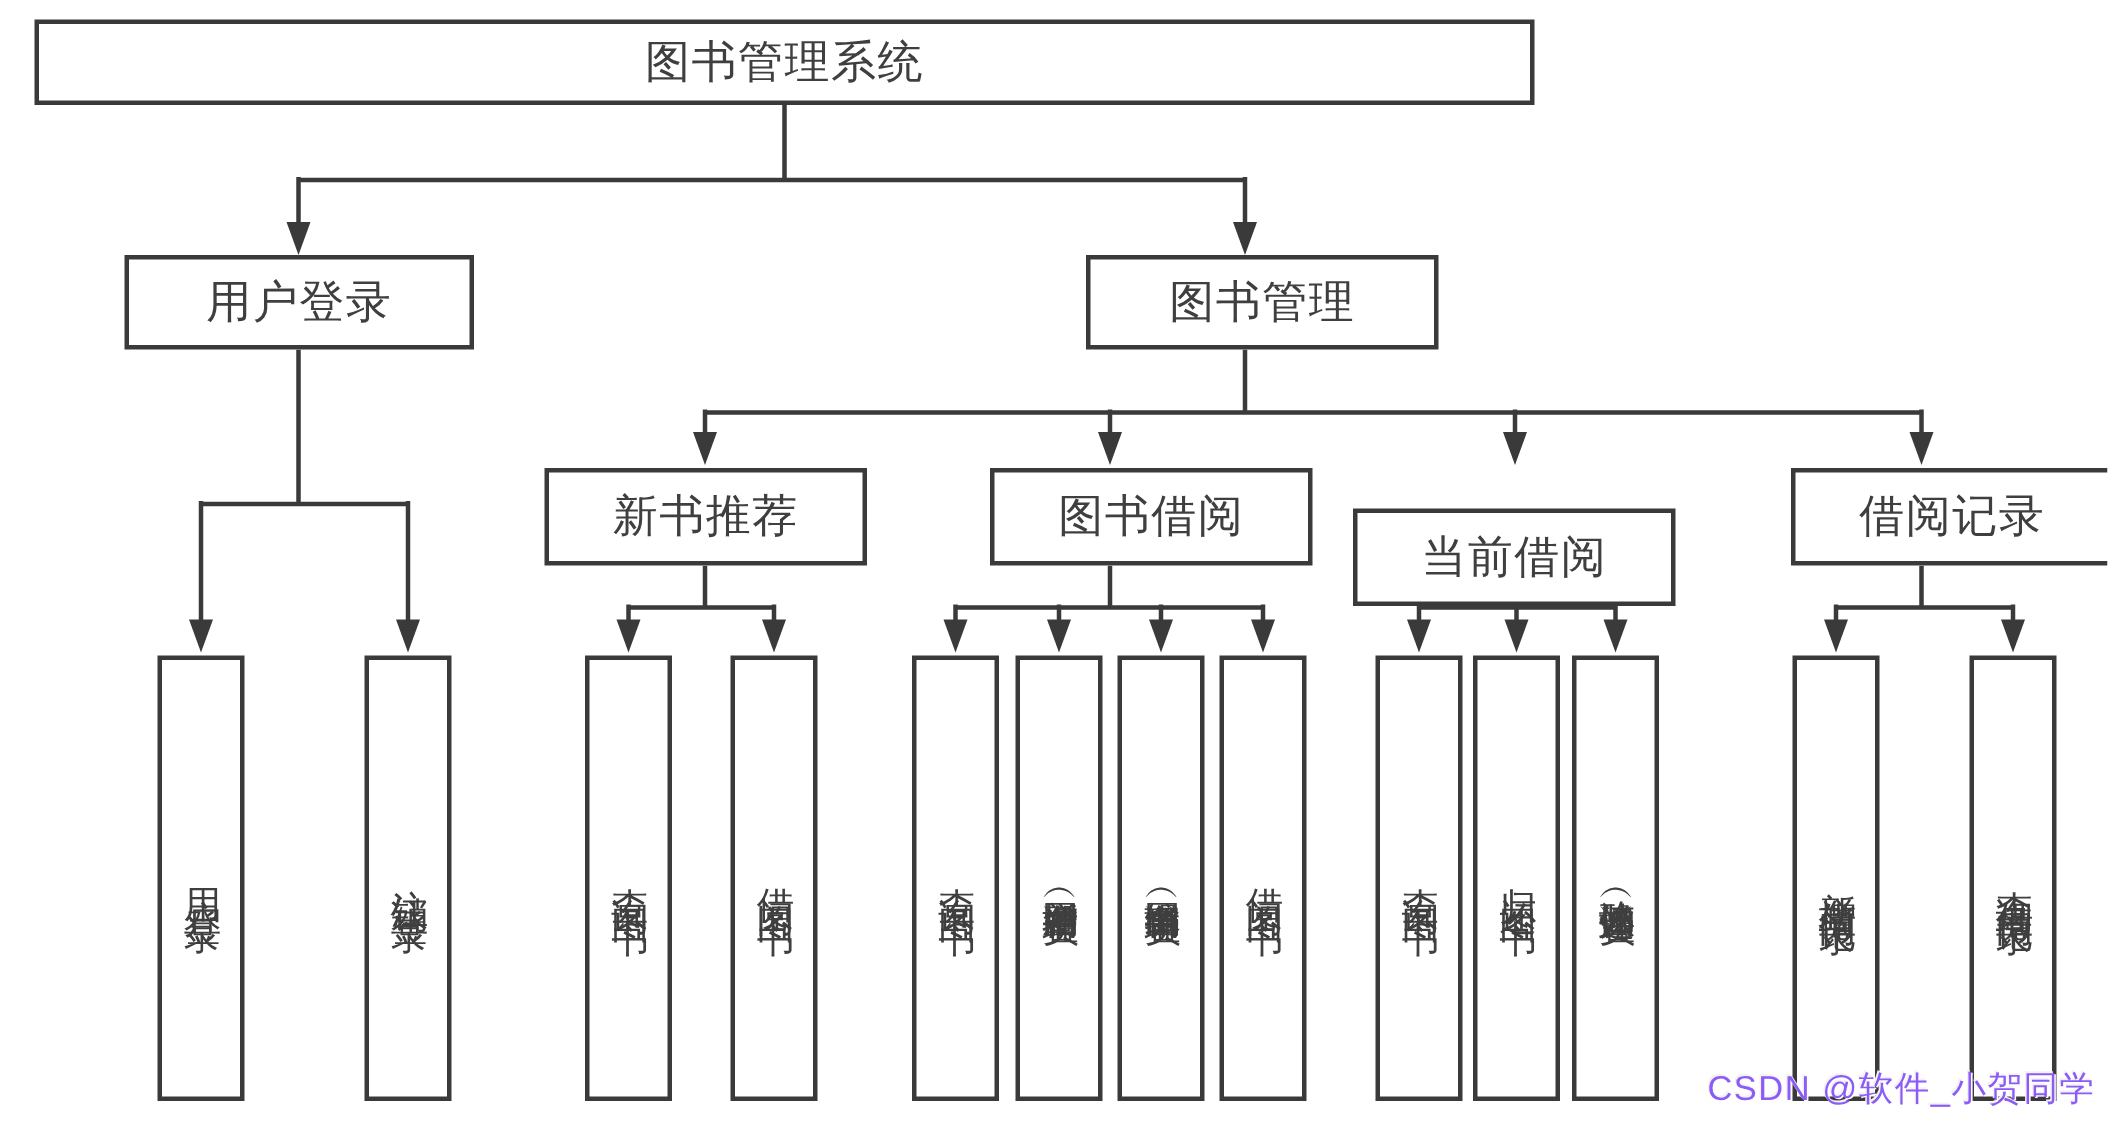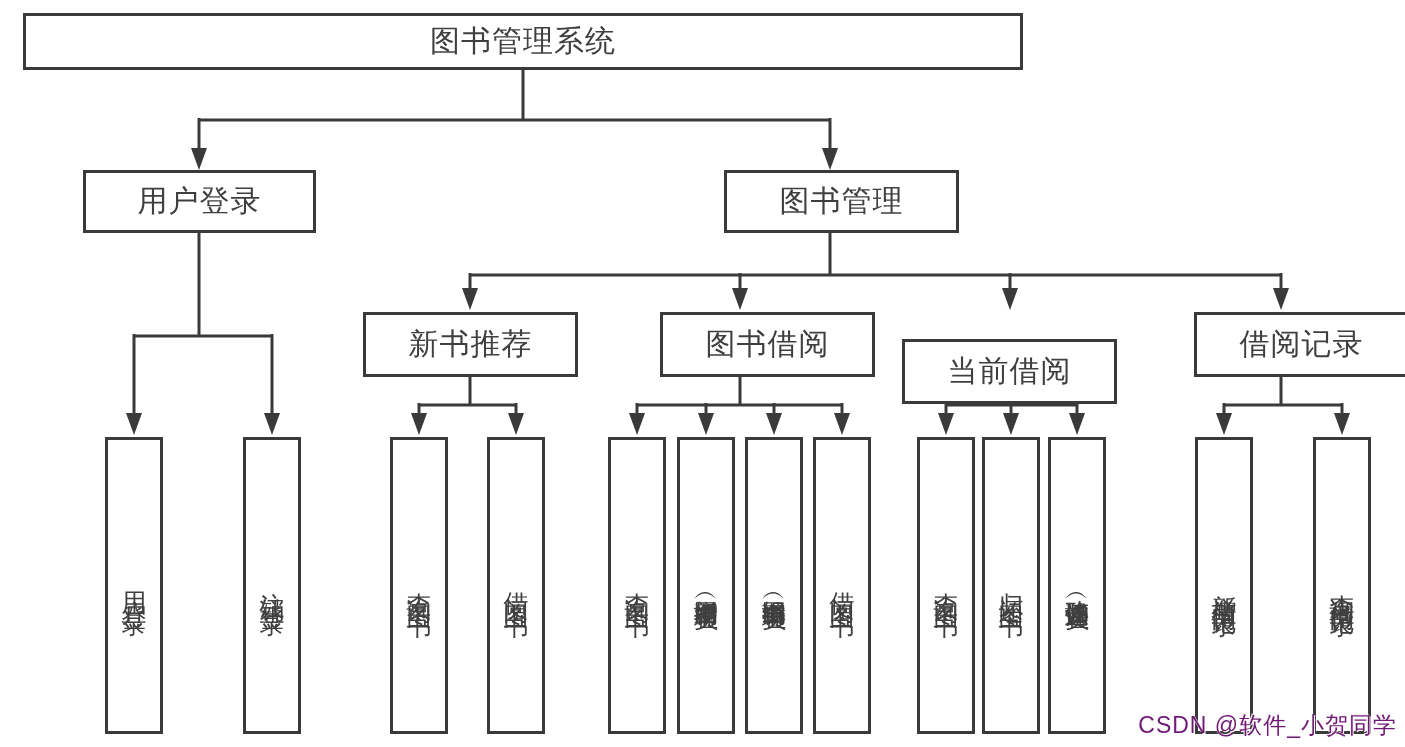--- a/index.html
+++ b/index.html
@@ -48,21 +48,21 @@
     white-space:nowrap;
   }
   .ls-wide{letter-spacing:7px;}
   .ls-med{letter-spacing:4px;}
   .ls-tight{letter-spacing:1px;font-size:24px !important;}
   
   .watermark{
     position:absolute;
     right:8px;bottom:6px;
     font-size:23px;
-    color:#701a75;
+    color:#8b5cf6;
     text-shadow:1px 1px 0 #ffffff, -1px -1px 0 #f2f2f2;
     z-index:2;
     white-space:nowrap;
     letter-spacing:1px;
   }
 </style>
 </head>
 <body>
 
 <div id="canvas">

